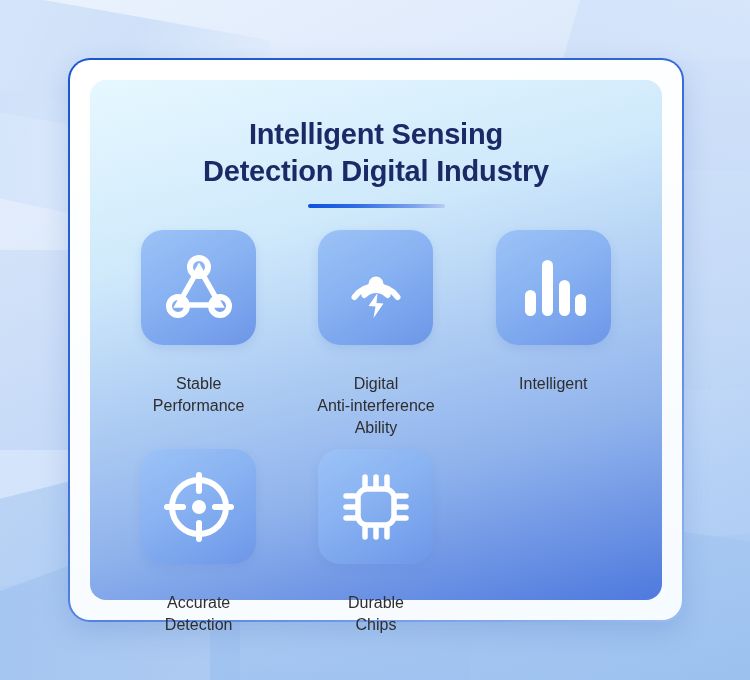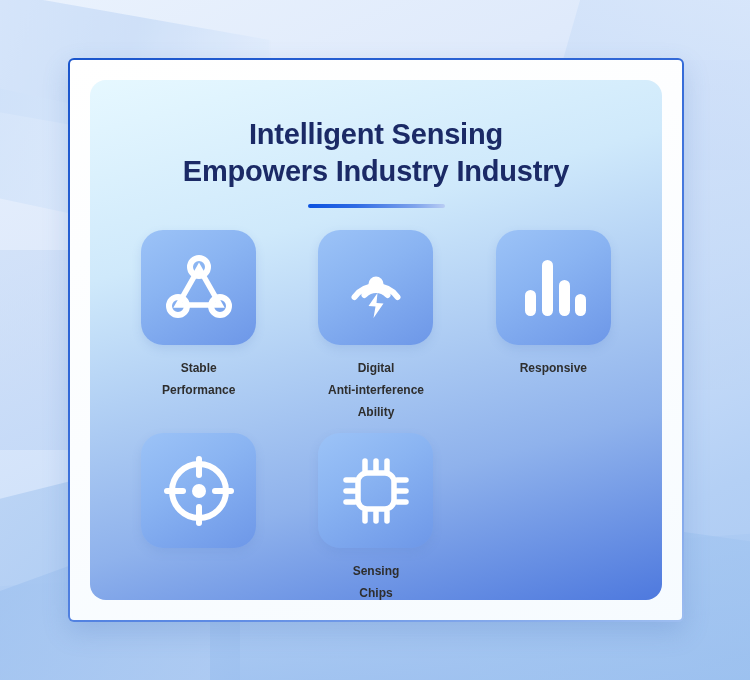--- a/index.html
+++ b/index.html
@@ -71,21 +71,21 @@
     transform: skewX(8deg);
     opacity: .55;
   }
 
   
   .card {
     position: absolute;
     left: 68px; top: 58px;
     width: 616px; height: 564px;
     background: linear-gradient(165deg, #ffffff 0%, #fbfdff 55%, #f5faff 100%);
-    border-radius: 6px;
+    border-radius: 22px;
     border: 2px solid transparent;
     background-origin: border-box;
     background-clip: padding-box, border-box;
     background-image:
       linear-gradient(165deg, #ffffff 0%, #fbfdff 55%, #f6fbff 100%),
       linear-gradient(150deg, #1a55cc 0%, #2f66d6 35%, #5d8ae4 70%, #9dbdf0 100%);
     box-shadow: 0 10px 26px rgba(70,110,180,.22);
   }
 
   .card-inner {
@@ -137,27 +137,26 @@
     width: 115px; height: 115px;
     border-radius: 22px;
     background: linear-gradient(150deg, #9cc3f7 0%, #8ab4f2 40%, #6d97e8 100%);
     display: flex;
     align-items: center;
     justify-content: center;
     box-shadow: 0 4px 10px rgba(90,130,200,.18);
   }
   .tile svg { display: block; }
   .feature-label {
-    margin-top: 12px;
-    font-size: 12px;
+    margin-top: 28px;
+    font-size: 16px;
     line-height: 22px;
     color: #2e2e2e;
     text-align: center;
     white-space: pre-line;
-    font-weight: bold;
   }
 </style>
 </head>
 <body>
 
 <div class="bg-layer">
   <div class="bg-shape shape-top-bar"></div>
   <div class="bg-shape shape-top-bar2"></div>
   <div class="bg-shape shape-right-block"></div>
   <div class="bg-shape shape-right-tall"></div>
@@ -166,21 +165,21 @@
   <div class="bg-shape shape-bottom-left"></div>
   <div class="bg-shape shape-bottom-left2"></div>
   <div class="bg-shape shape-bottom-right"></div>
 </div>
 
 <div class="card">
   <div class="card-inner"></div>
 
   <div class="heading">
     <div class="heading-line">Intelligent Sensing</div>
-    <div class="heading-line">Empowers Industry Industry</div>
+    <div class="heading-line">Detection Digital Industry</div>
     <div class="underline"></div>
   </div>
 
   <div class="grid">
 
     <div class="feature">
       <div class="tile">
         <span>
           <svg width="72" height="68" viewBox="0 0 72 68">
             <g fill="none" stroke="#ffffff" stroke-width="5.5" stroke-linecap="round">
@@ -220,38 +219,40 @@
           <svg width="68" height="62" viewBox="0 0 68 62">
             <g fill="#ffffff">
               <rect x="6" y="33" width="11" height="26" rx="5.5"></rect>
               <rect x="23" y="3" width="11" height="56" rx="5.5"></rect>
               <rect x="40" y="23" width="11" height="36" rx="5.5"></rect>
               <rect x="56" y="37" width="11" height="22" rx="5.5"></rect>
             </g>
           </svg>
         </span>
       </div>
-      <div class="feature-label">Responsive</div>
+      <div class="feature-label">Intelligent</div>
     </div>
 
     <div class="feature">
       <div class="tile">
         <span>
           <svg width="72" height="72" viewBox="0 0 72 72">
             <circle cx="36" cy="36" r="27" fill="none" stroke="#ffffff" stroke-width="6"></circle>
             <circle cx="36" cy="36" r="7" fill="#ffffff"></circle>
             <g stroke="#ffffff" stroke-width="6" stroke-linecap="round">
               <line x1="36" y1="4" x2="36" y2="20"></line>
               <line x1="36" y1="52" x2="36" y2="68"></line>
               <line x1="4" y1="36" x2="20" y2="36"></line>
               <line x1="52" y1="36" x2="68" y2="36"></line>
             </g>
           </svg>
         </span>
       </div>
+      <div class="feature-label">Accurate
+Detection</div>
     </div>
 
     <div class="feature">
       <div class="tile">
         <span>
           <svg width="70" height="70" viewBox="0 0 70 70">
             <rect x="17" y="17" width="36" height="36" rx="9" fill="none" stroke="#ffffff" stroke-width="5.5"></rect>
             <g stroke="#ffffff" stroke-width="5.5" stroke-linecap="round">
               <line x1="24" y1="5" x2="24" y2="14"></line>
               <line x1="35" y1="5" x2="35" y2="14"></line>
@@ -262,19 +263,19 @@
               <line x1="5" y1="24" x2="14" y2="24"></line>
               <line x1="5" y1="35" x2="14" y2="35"></line>
               <line x1="5" y1="46" x2="14" y2="46"></line>
               <line x1="56" y1="24" x2="65" y2="24"></line>
               <line x1="56" y1="35" x2="65" y2="35"></line>
               <line x1="56" y1="46" x2="65" y2="46"></line>
             </g>
           </svg>
         </span>
       </div>
-      <div class="feature-label">Sensing
+      <div class="feature-label">Durable
 Chips</div>
     </div>
 
 
   </div>
 </div>
 
 </body></html>

